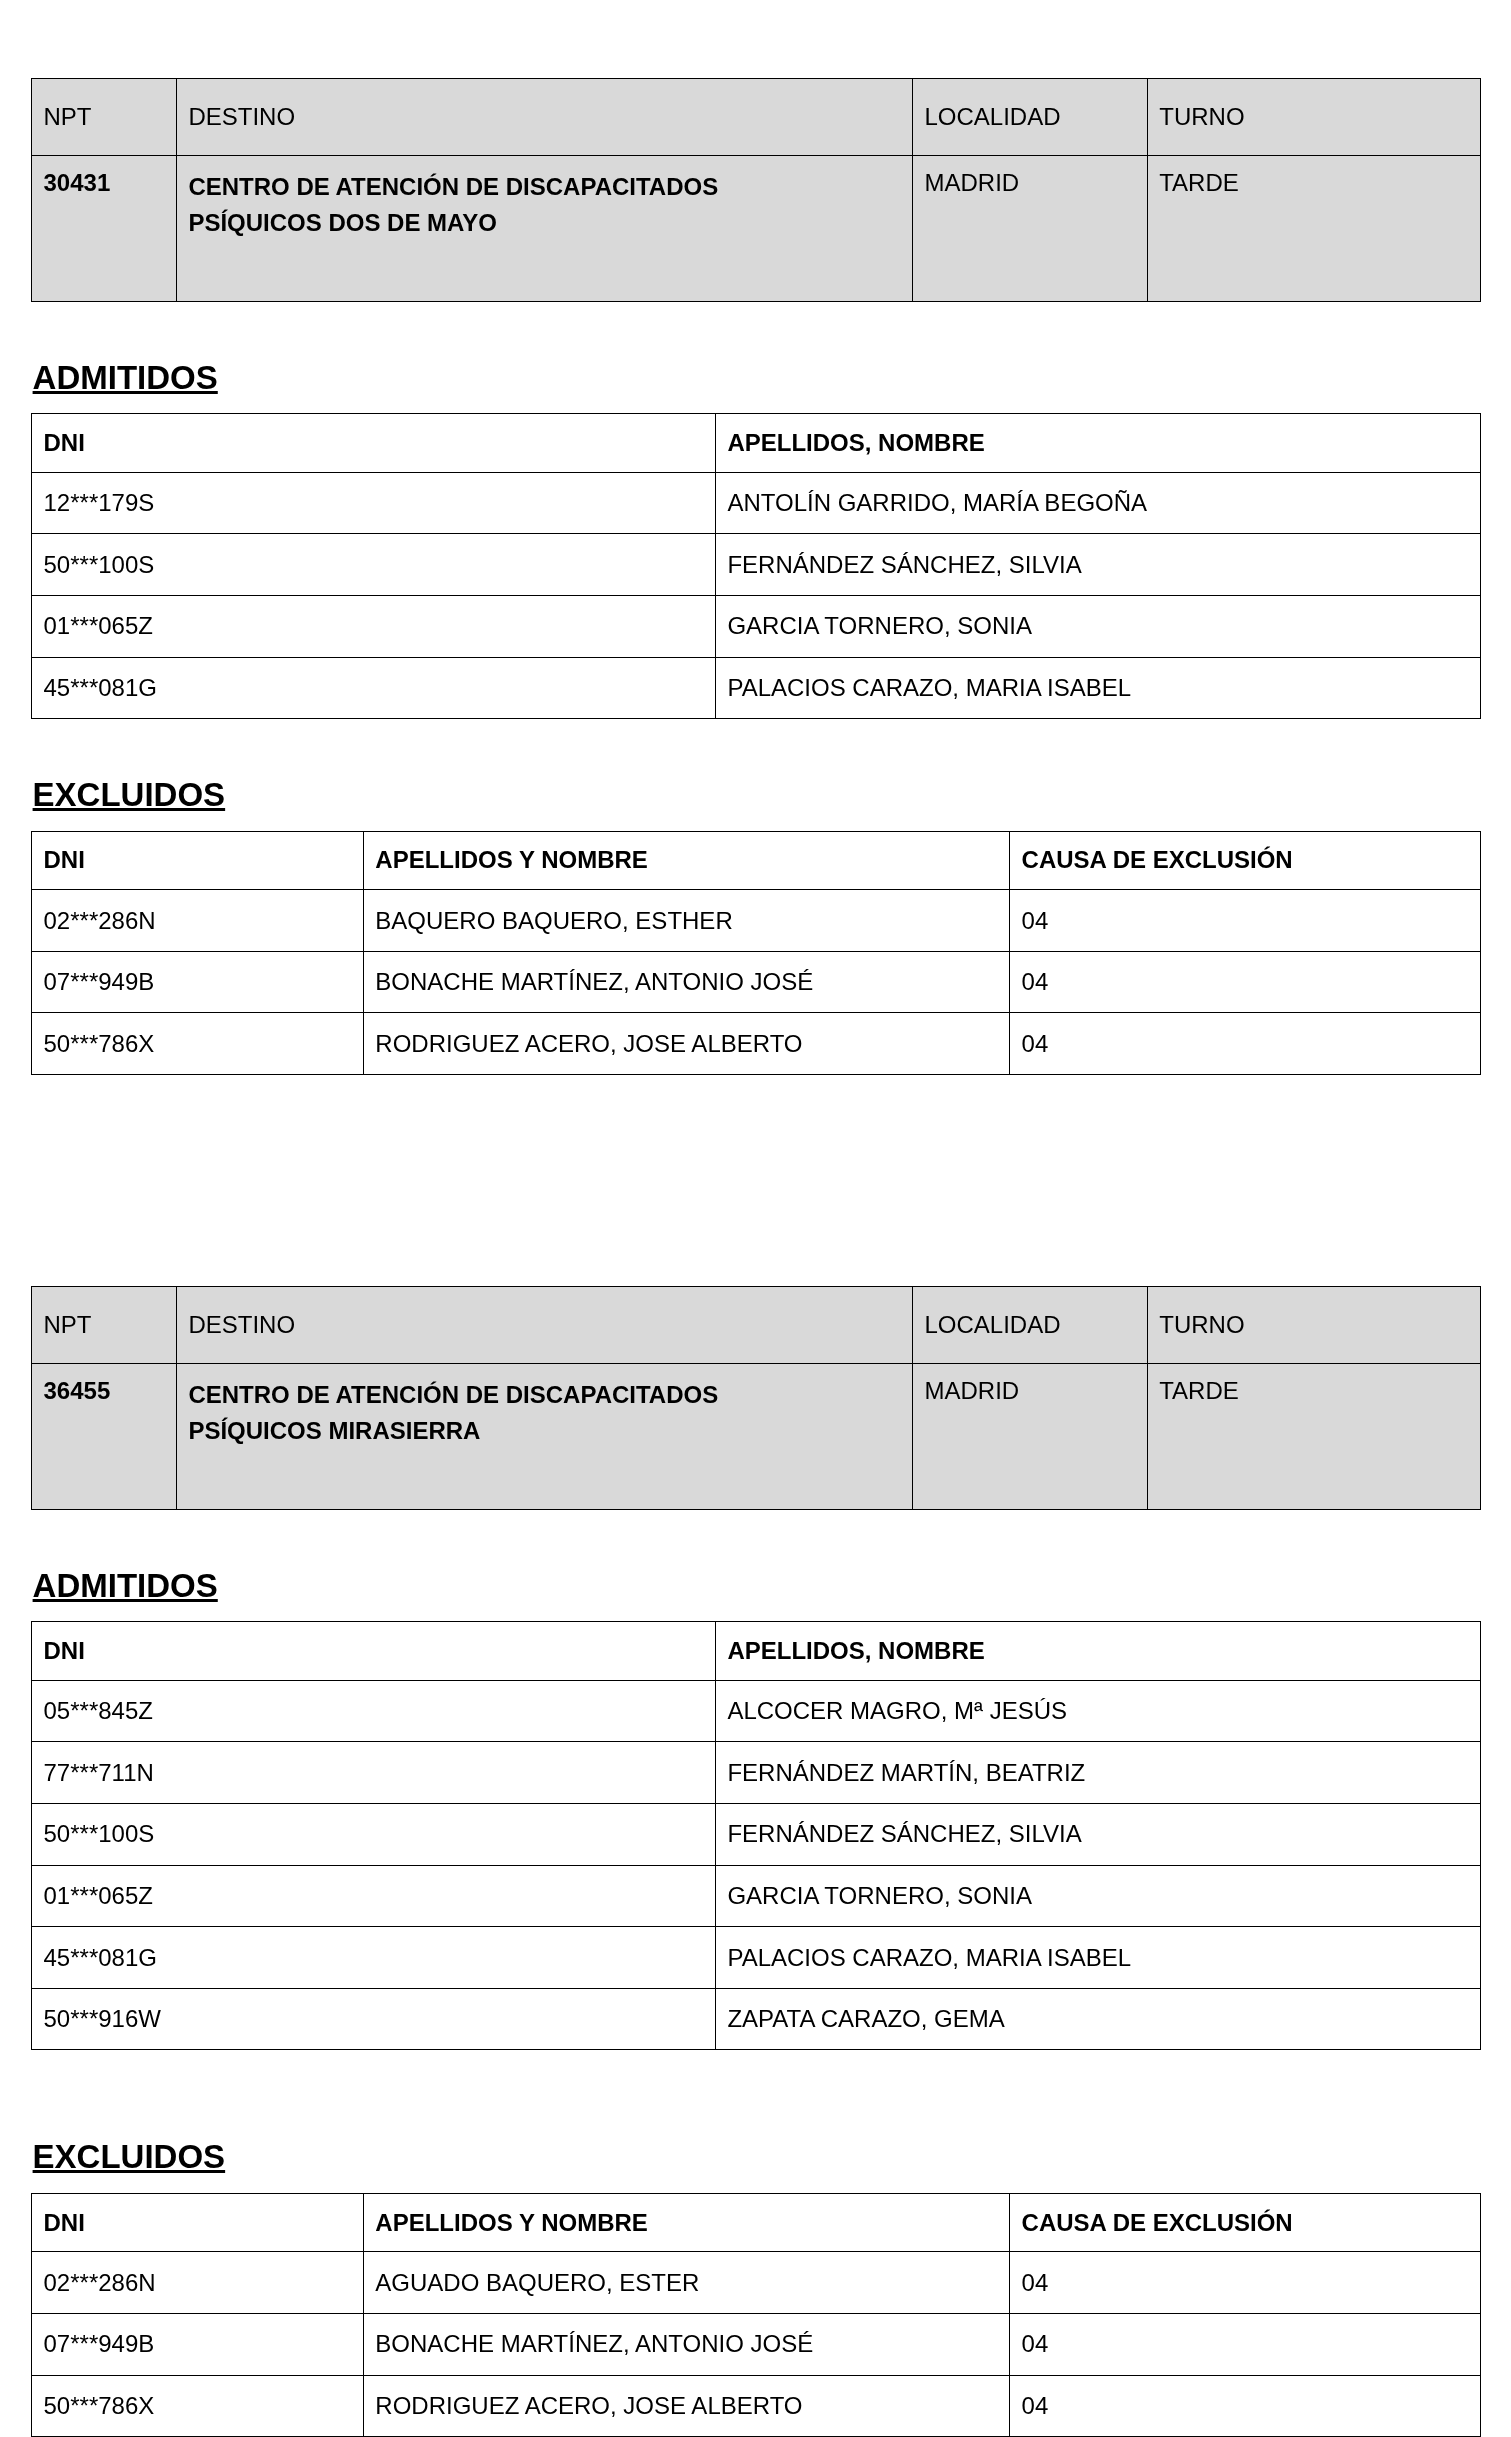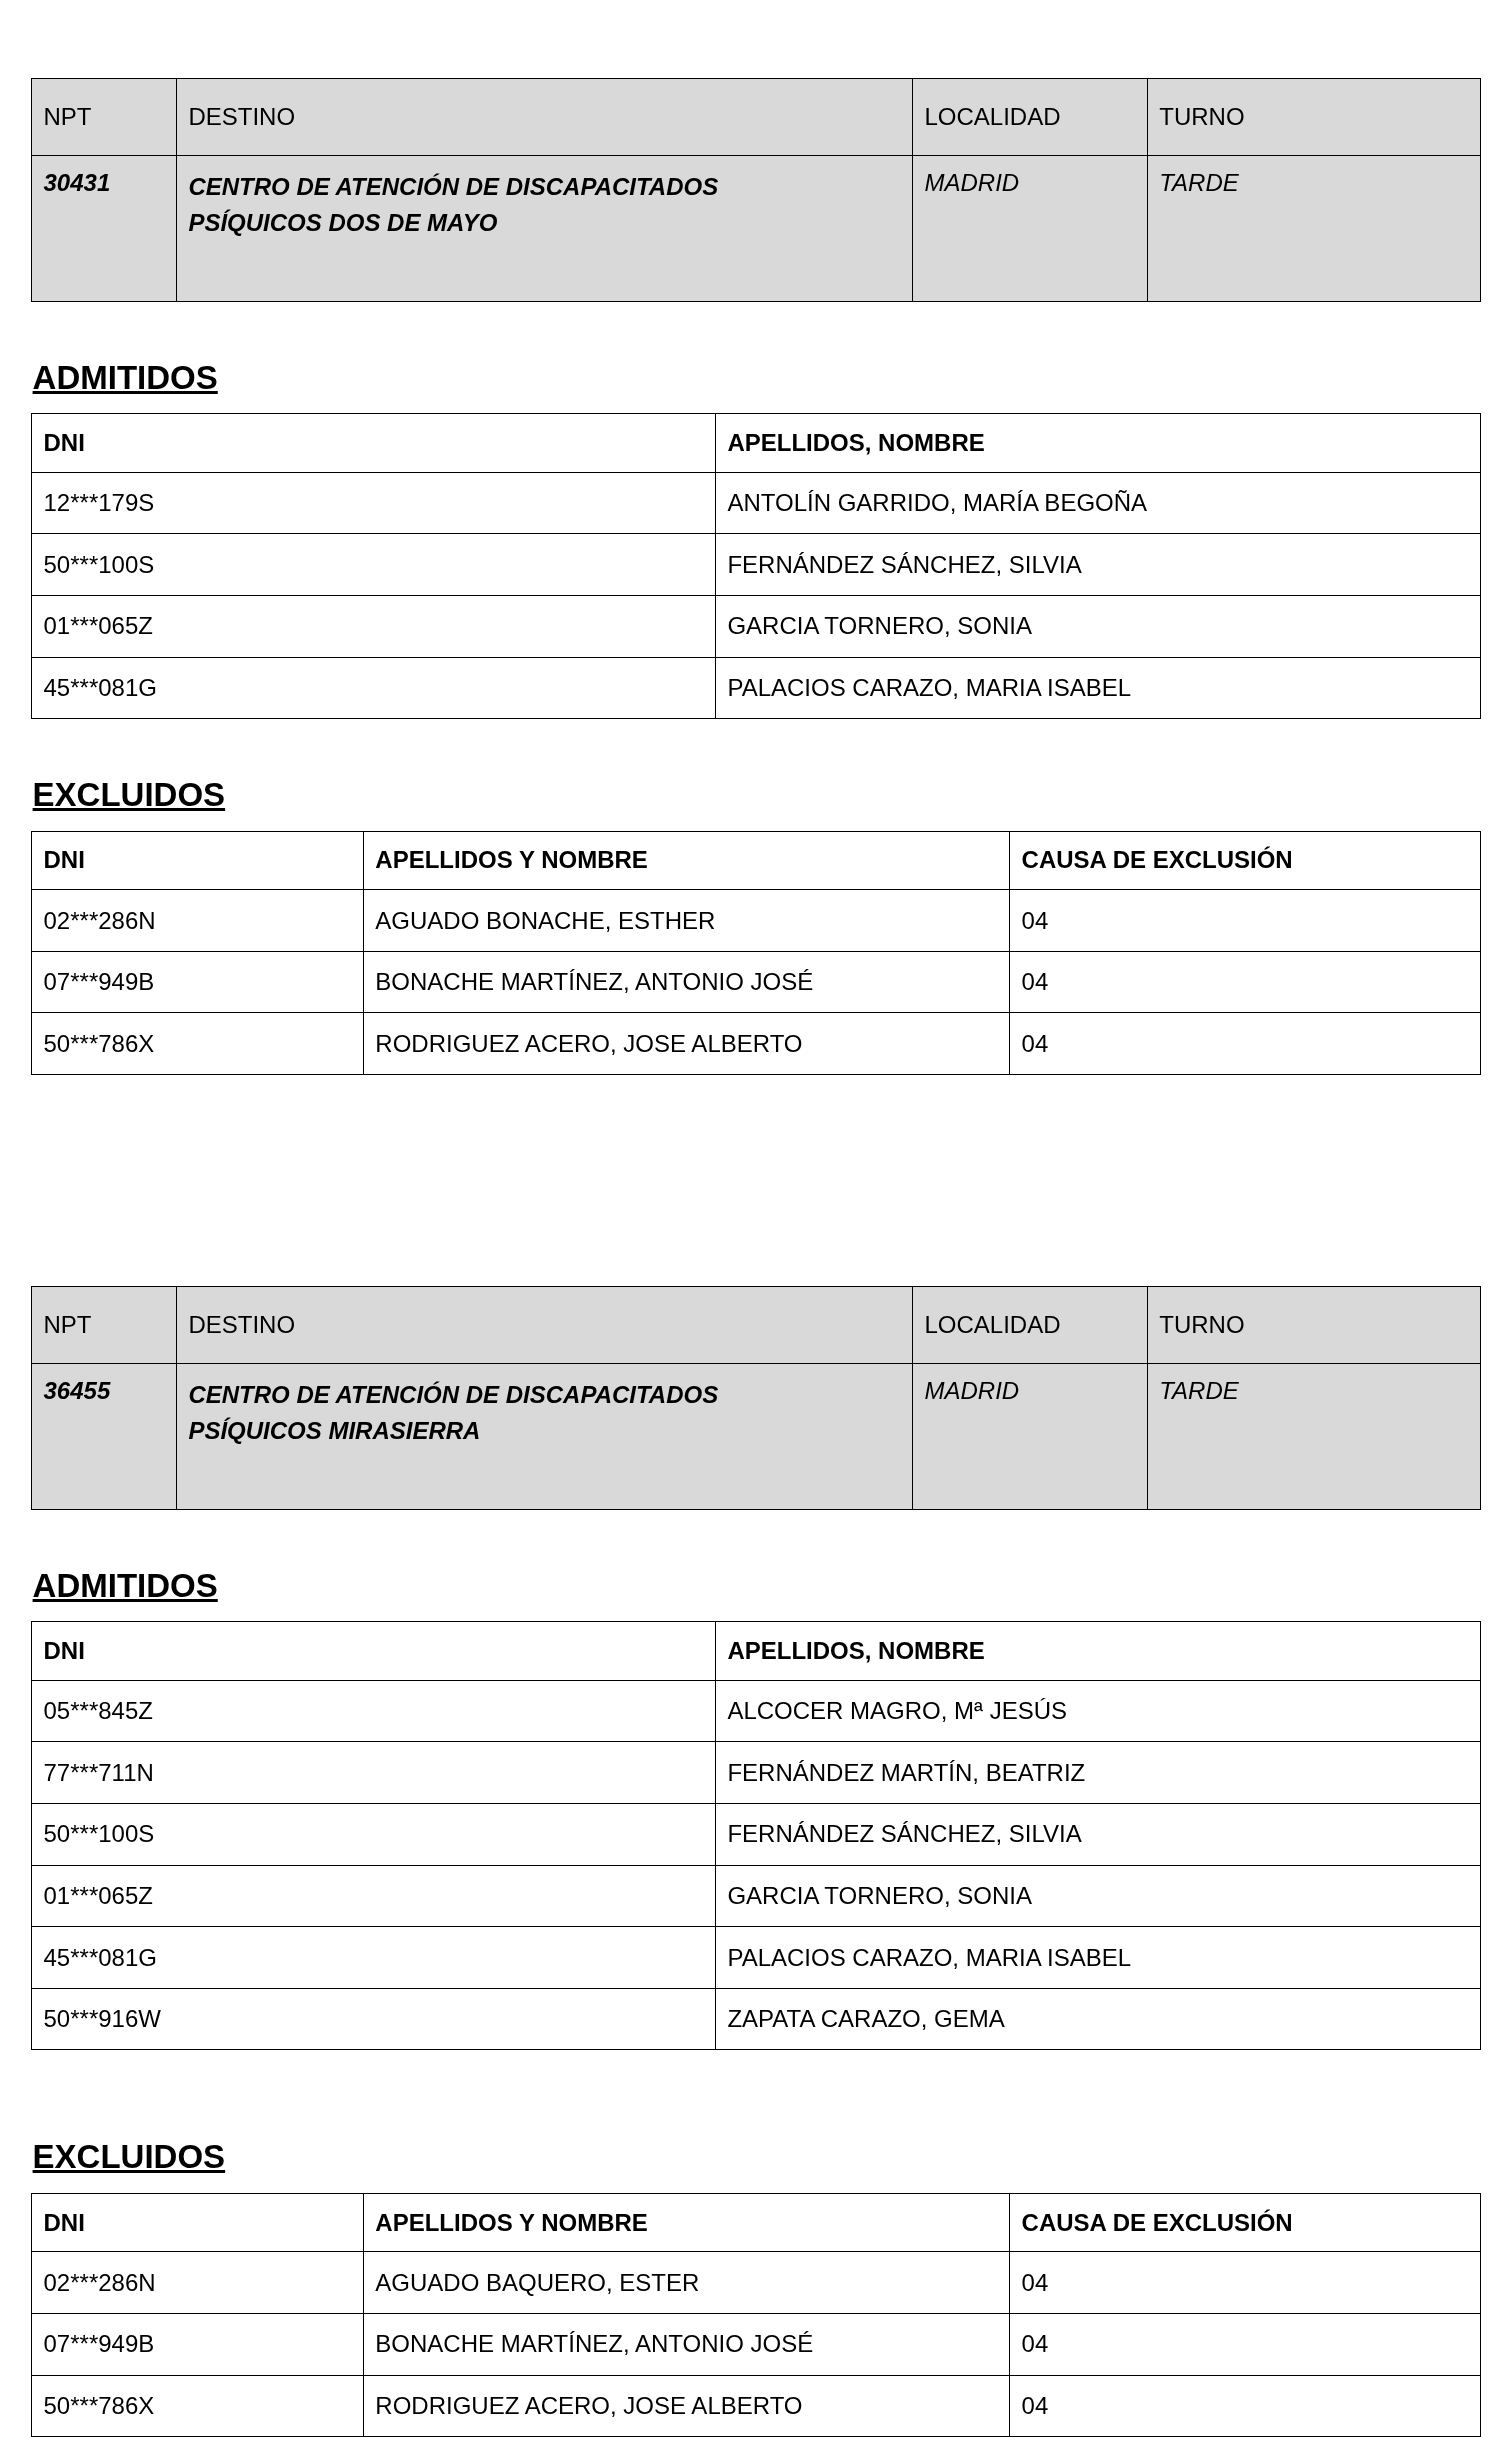--- a/index.html
+++ b/index.html
@@ -26,21 +26,20 @@
     word-wrap: break-word;
   }
 
   
   .hdr-table td { background: #d9d9d9; }
   .hdr-table .label-row td { height: 69px; }
   .hdr-table .value-row td {
     height: 129px;
     vertical-align: top;
     padding-top: 13px;
-    font-style: italic;
   }
 
   .bold { font-weight: bold; }
   .multiline { white-space: pre-line; line-height: 1.5; }
 
   
   .heading-block { margin-bottom: 16.4px; }
   .h-space { margin-top: 57px; }
   .h-space-lg { margin-top: 88px; }
   .heading {
@@ -132,21 +131,21 @@
           <col style="width:32.5%">
         </colgroup>
       <tbody>
         <tr class="head">
           <td>DNI</td>
           <td>APELLIDOS Y NOMBRE</td>
           <td>CAUSA DE EXCLUSIÓN</td>
         </tr>
         <tr>
           <td>02***286N</td>
-          <td>AGUADO BONACHE, ESTHER</td>
+          <td>BAQUERO BAQUERO, ESTHER</td>
           <td>04</td>
         </tr>
         <tr>
           <td>07***949B</td>
           <td>BONACHE MARTÍNEZ, ANTONIO JOSÉ</td>
           <td>04</td>
         </tr>
         <tr>
           <td>50***786X</td>
           <td>RODRIGUEZ ACERO, JOSE ALBERTO</td>

